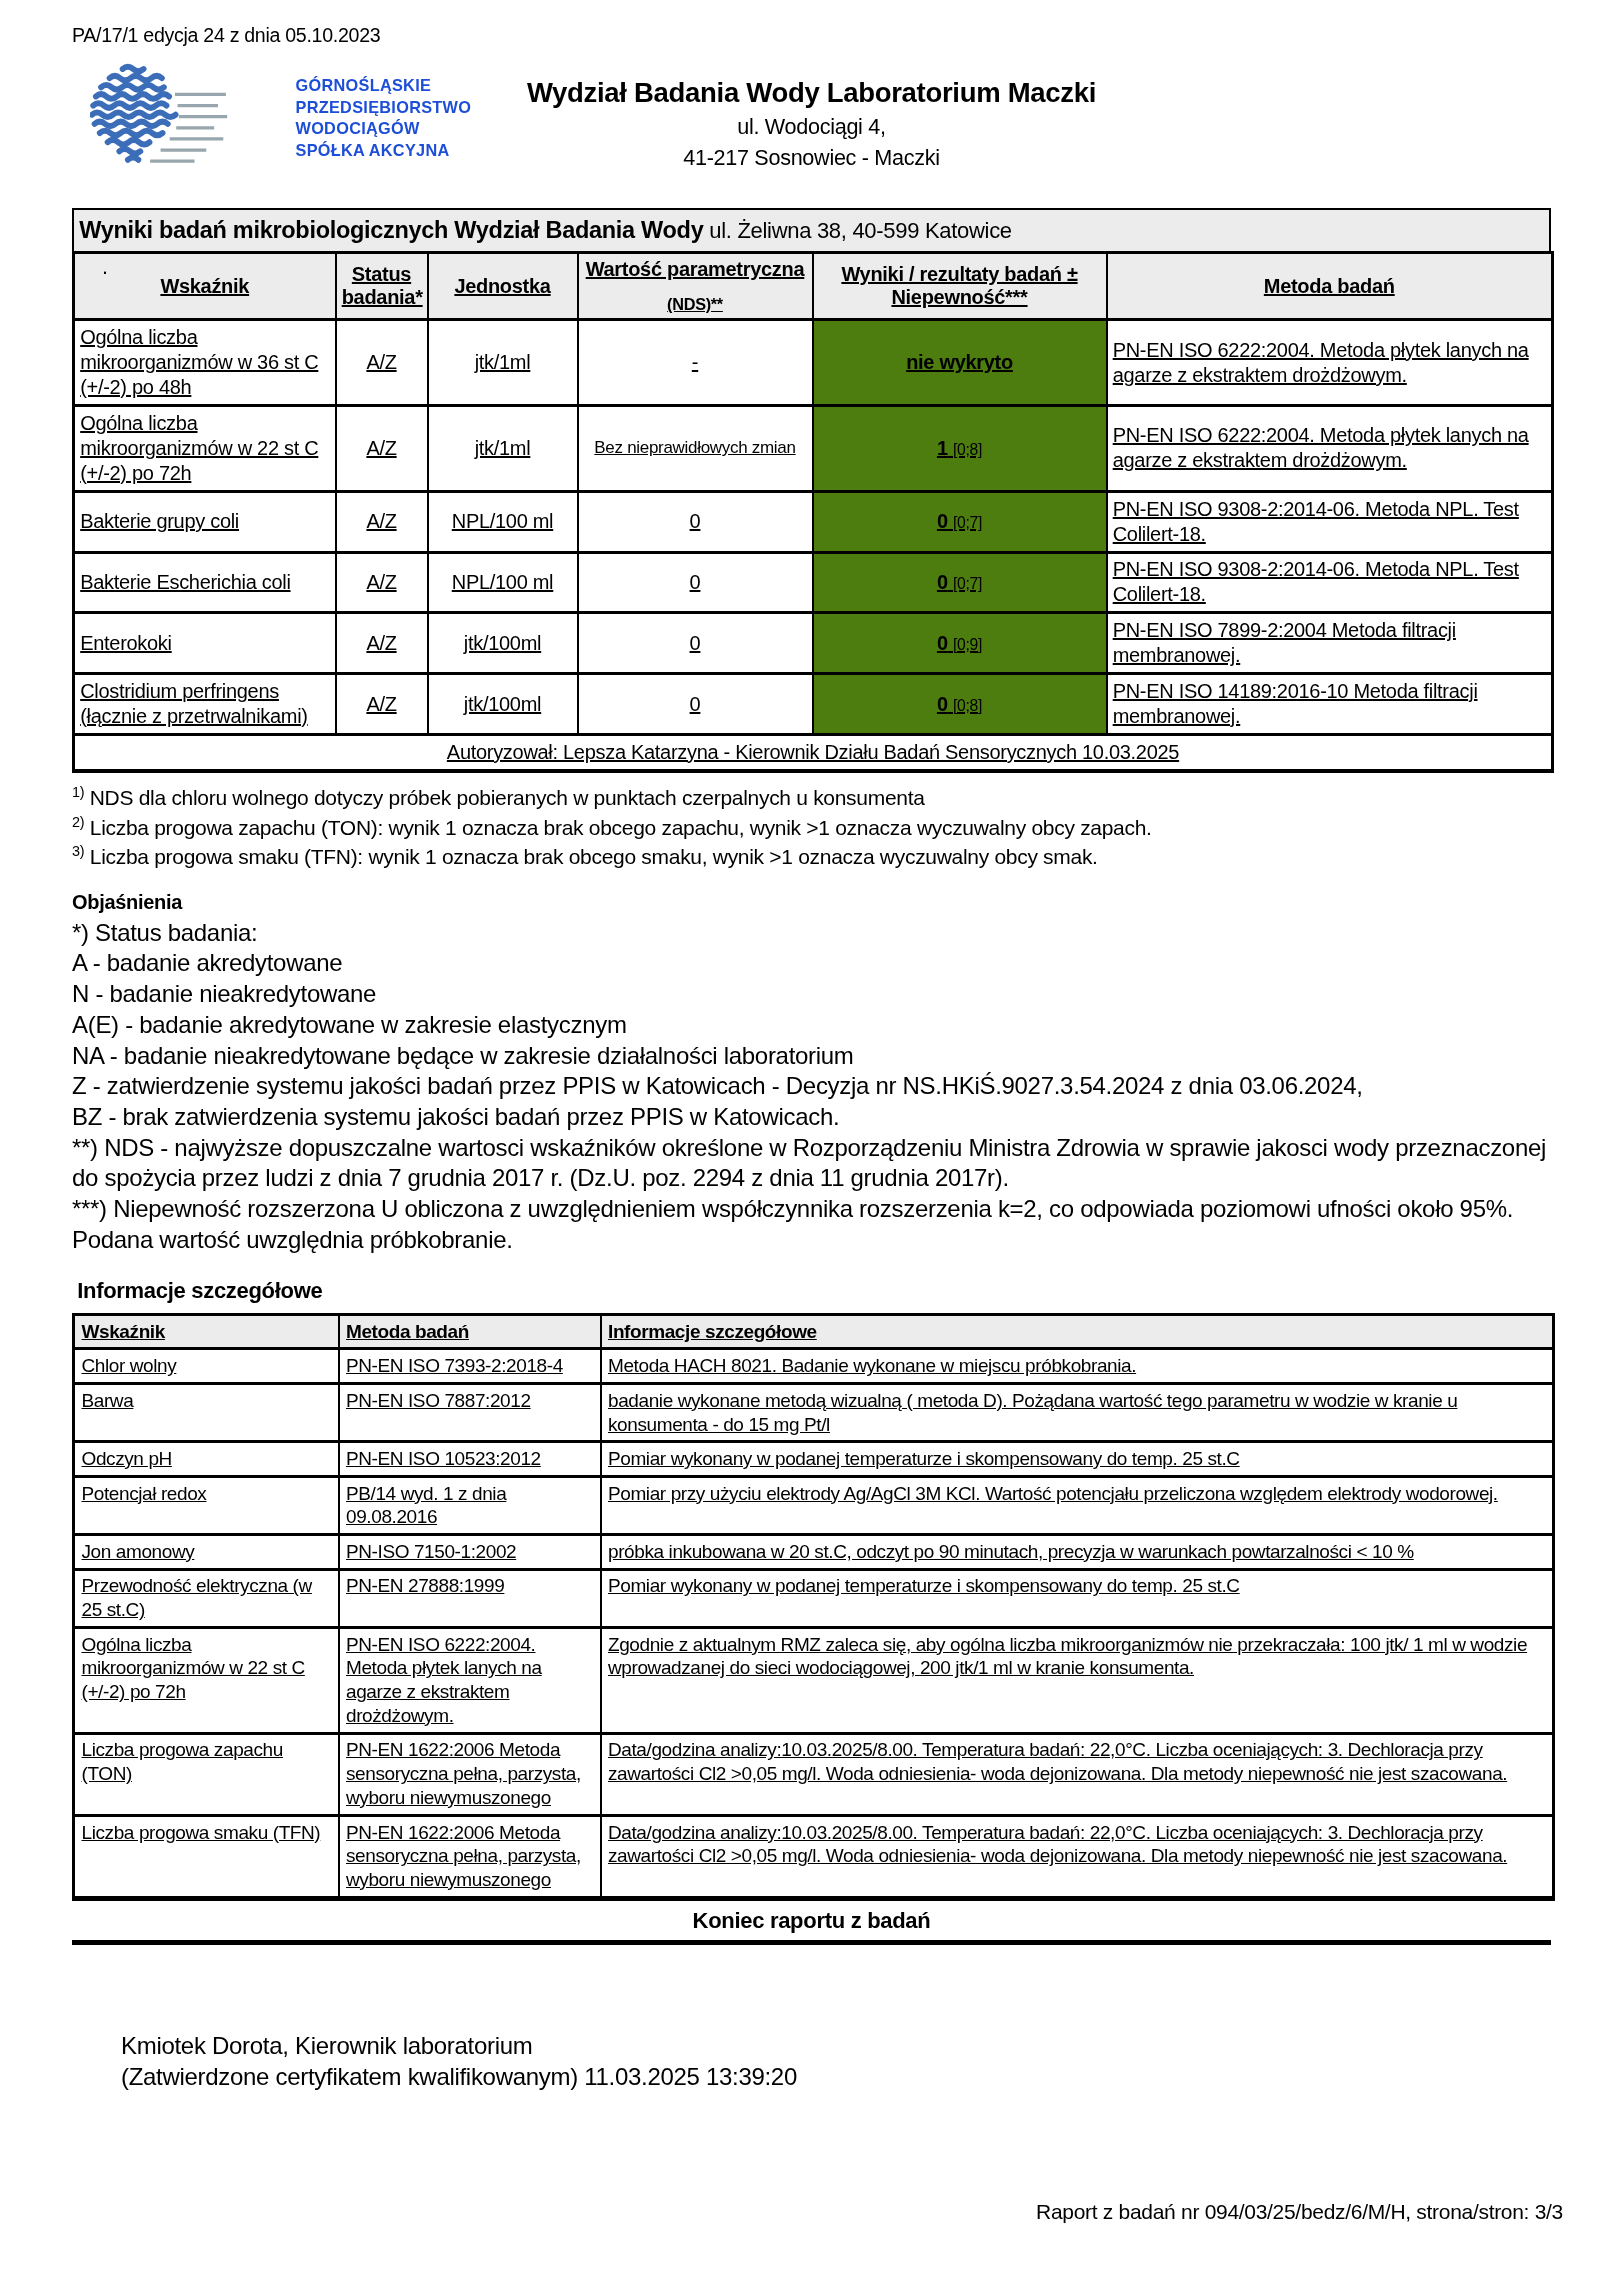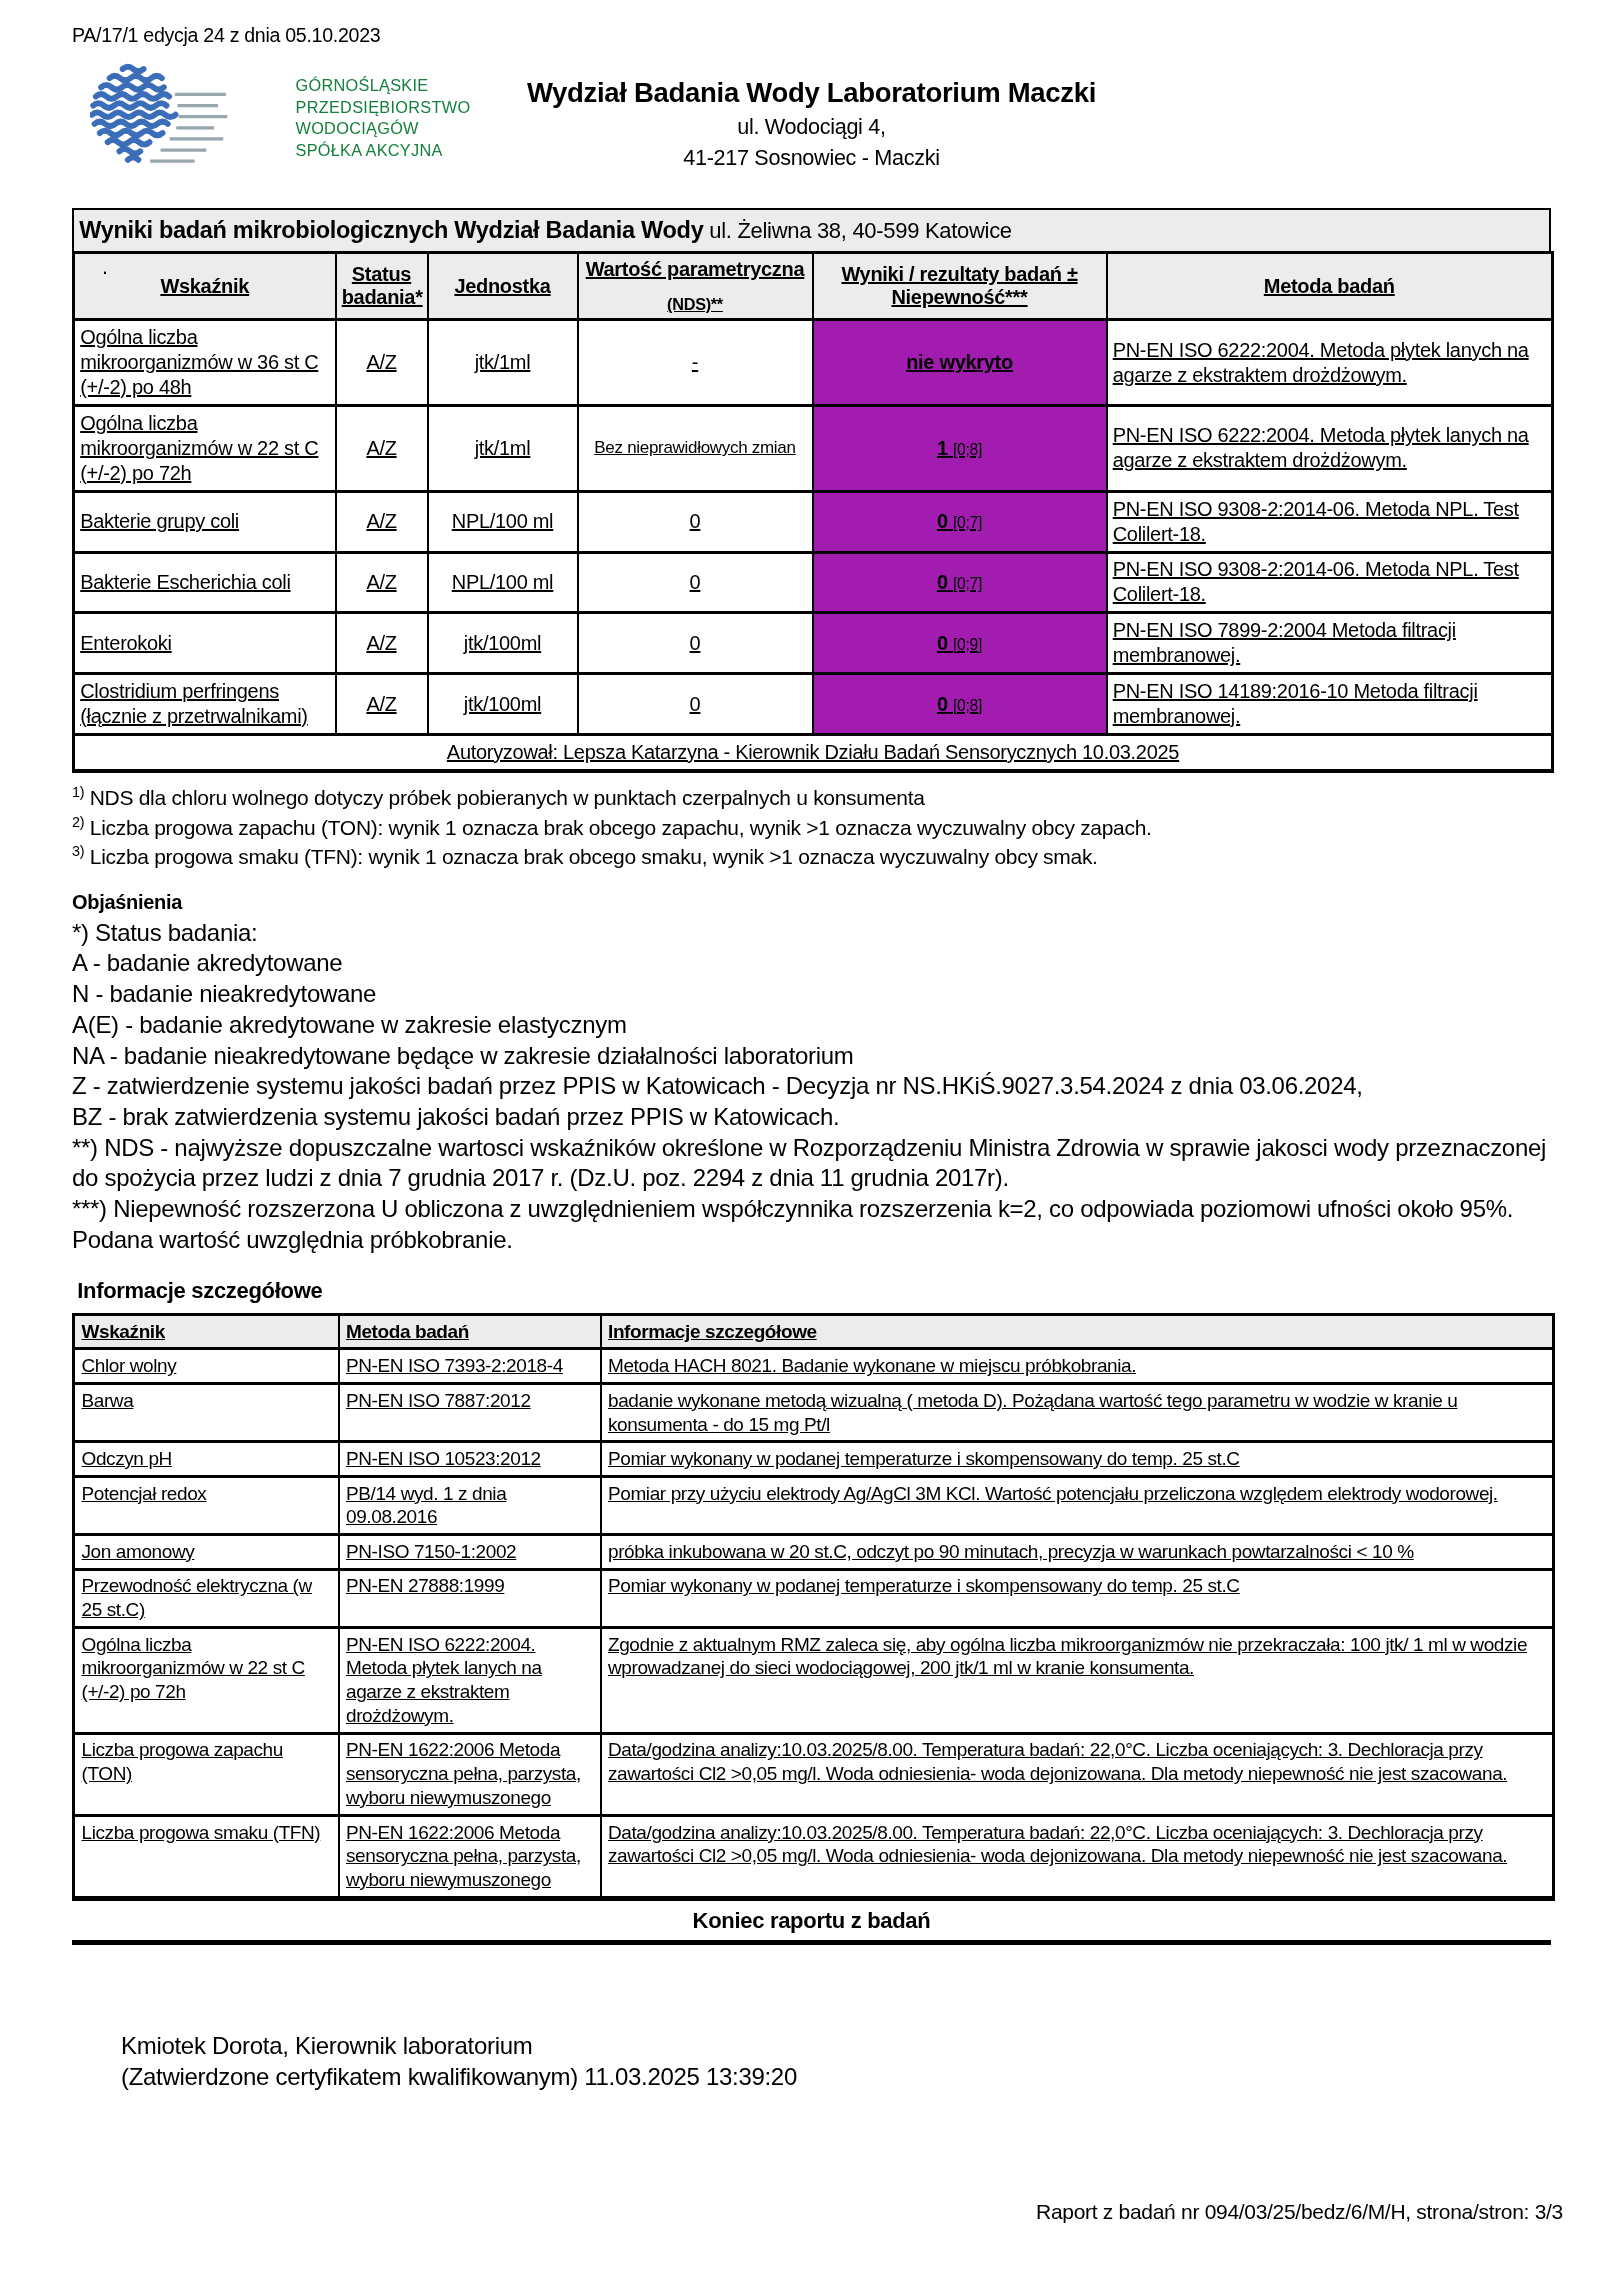--- a/index.html
+++ b/index.html
@@ -29,21 +29,21 @@
 
   table { border-collapse:collapse; width:100%; table-layout:fixed;text-decoration:underline; }
   .t1 { margin-top:-2.6px; border:3.3px solid #000; border-bottom:4.6px solid #000; }
   .t1 th, .t1 td { border:2px solid #000; border-top-width:3.3px; border-bottom-width:3.3px; padding:3.9px 5.2px; }
   .t1 thead th { background:#ececec; font-weight:bold; font-size:20px; text-align:center; vertical-align:middle; }
   .t1 td { font-size:20px; line-height:1.25; vertical-align:middle; }
   .nds-small { font-size:16.3px; margin-top:14.4px; }
   .c-ind { text-align:left; }
   .c-st, .c-un, .c-lim { text-align:center; }
   .c-lim.small { font-size:17px; line-height:1.3; }
-  .c-res { background:#a21caf; text-align:center; vertical-align:top; }
+  .c-res { background:#4d7c0f; text-align:center; vertical-align:top; }
   .c-res .rv { font-weight:bold; }
   .c-res .ru { font-size:15.7px; }
   .c-met { text-align:left; }
   .auth-cell { text-align:center; font-size:20px; padding:5.9px 5.2px; }
 
   .footnotes { margin-top:10.5px; }
   .footnote { font-size:21px; margin-top:0; line-height:1.35; }
   .footnote sup { font-size:14.4px; }
 
   .legend { margin-top:19.6px; }
@@ -58,21 +58,21 @@
 
   .end-note { text-align:center; font-size:22px; font-weight:bold; margin-top:7.8px; }
   .end-rule { border:none; border-top:5.2px solid #000; margin-top:5.2px; }
 
   .signature { margin-top:85px; margin-left:49px; font-size:24px; line-height:1.3; }
 
   .footer { position:absolute; right:60px; bottom:71px; font-size:21px; }
 
   .logo-wrap { display:flex; align-items:center; }
   .logo-text { margin-left:9.2px; }
-  .logo-text div { font-size:16.3px; font-weight:normal; color:#15803d; letter-spacing:0.3px; line-height:1.32; }
+  .logo-text div { font-size:16.3px; font-weight:bold; color:#1d4ed8; letter-spacing:0.3px; line-height:1.32; }
 </style>
 </head>
 <body>
 
 <div class="page">
 
   <div class="doc-ref">PA/17/1 edycja 24 z dnia 05.10.2023</div>
 
   <div class="header">
     <div class="logo logo-wrap">

